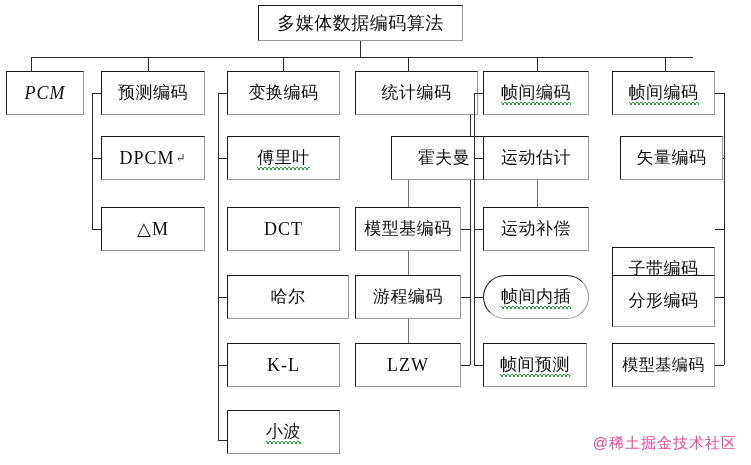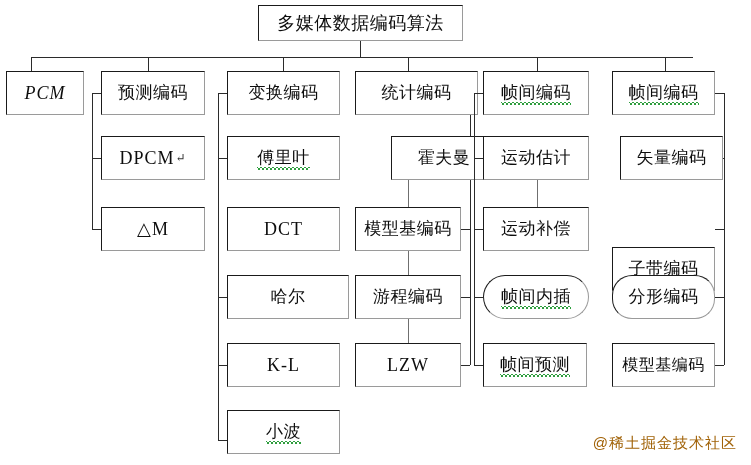--- a/index.html
+++ b/index.html
@@ -67,21 +67,21 @@
     background: #2b2b2b;
   }
   .conn.h { height: 1px; }
   .conn.v { width: 1px; }
   .conn.gray { background: #6f6f6f; }
   #watermark {
     position: absolute;
     right: 14px;
     bottom: 12px;
     font-size: 15px;
-    color: #a16207;
+    color: #ec4899;
     letter-spacing: 1px;
     font-family: "Liberation Sans", "DejaVu Sans", sans-serif;
     user-select: none;
   }
 </style>
 </head>
 <body>
 
 <div id="diagram-root">
 
@@ -205,21 +205,21 @@
 
   <div class="node cjk" style="left:612px; top:71px; width:103px; height:44px;">
     <span class="label squiggle">帧间编码</span>
   </div>
   <div class="node cjk" style="left:612px; top:136px; width:103px; height:44px;margin-left:8px;">
     <span class="label">矢量编码</span>
   </div>
   <div class="node cjk" style="left:612px; top:207px; width:103px; height:44px;margin-top:40px;">
     <span class="label">子带编码</span>
   </div>
-  <div class="node cjk" style="left:612px; top:275px; width:103px; height:44px;border-radius:20px;">
+  <div class="node cjk" style="left:612px; top:275px; width:103px; height:52px;">
     <span class="label">分形编码</span>
   </div>
   <div class="node cjk" style="left:612px; top:343px; width:103px; height:44px; font-size:16px;">
     <span class="label">模型基编码</span>
   </div>
 
   <div id="watermark">@稀土掘金技术社区</div>
 
 </div>
 

